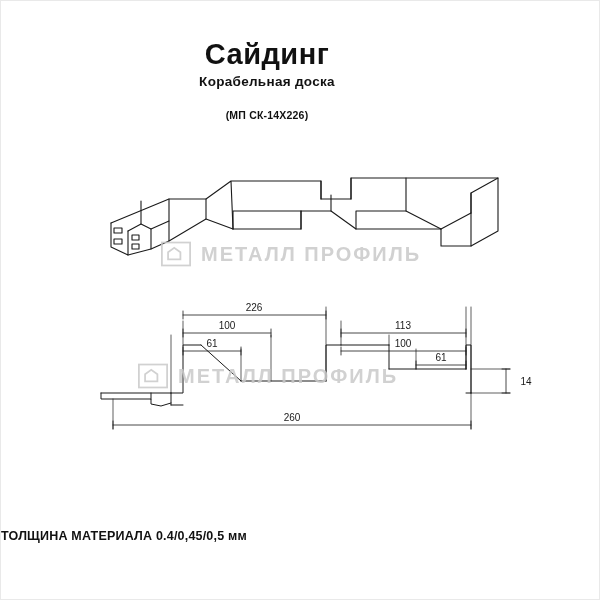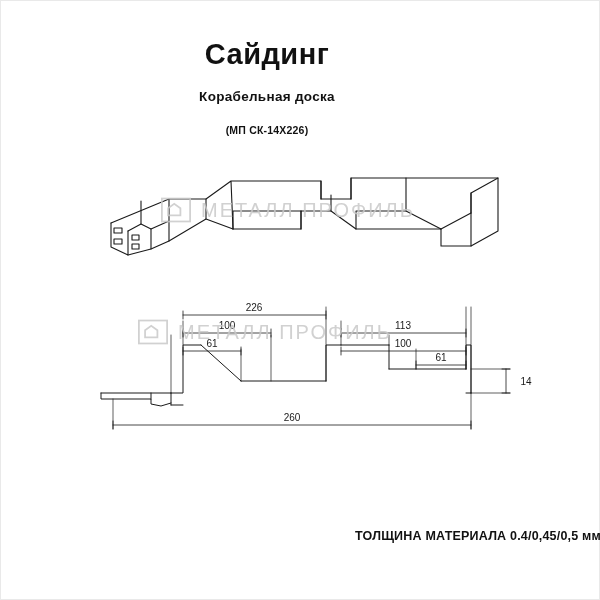--- a/index.html
+++ b/index.html
@@ -33,41 +33,41 @@
     text-align: center;
   }
   .title {
     font-size: 29px;
     font-weight: bold;
     letter-spacing: 0.5px;
     line-height: 34px;
     color: #111;
   }
   .subtitle {
-    margin-top: 18px;
+    margin-top: 3px;
     font-size: 13.5px;
     font-weight: bold;
     letter-spacing: 0.3px;
     color: #111;
   }
   .subcode {
     margin-top: 20px;
     font-size: 10.5px;
     font-weight: bold;
     letter-spacing: 0.2px;
     color: #111;
   }
 
   
   .footer {
     position: absolute;
     left: 0;
     top: 528px;
     width: 600px;
-    text-align: right;
+    text-align: left;
     font-size: 12.5px;
     font-weight: bold;
     letter-spacing: 0.2px;
     color: #111;
   }
 
   
   .drawing {
     position: absolute;
     left: 0;
@@ -75,22 +75,23 @@
   #iso-drawing { top: 150px; width: 600px; height: 125px; }
   #section-drawing { top: 292px; width: 600px; height: 170px; }
 
   
   .watermark {
     position: absolute;
     pointer-events: none;
     user-select: none;
     color: #c9c9c9;
     opacity: 0.85;
-    font-weight: normal;
+    font-weight: bold;
     white-space: nowrap;
+    margin-top: 44px;
   }
   .wm-text {
     font-size: 20px;
     letter-spacing: 2px;
   }
   #watermark-top { left: 160px; top: 196px; }
   #watermark-bottom { left: 137px; top: 318px; }
   .wm-row { display: flex; align-items: center; gap: 10px; }
   .wm-logo { width: 30px; height: 26px; }
 </style>

